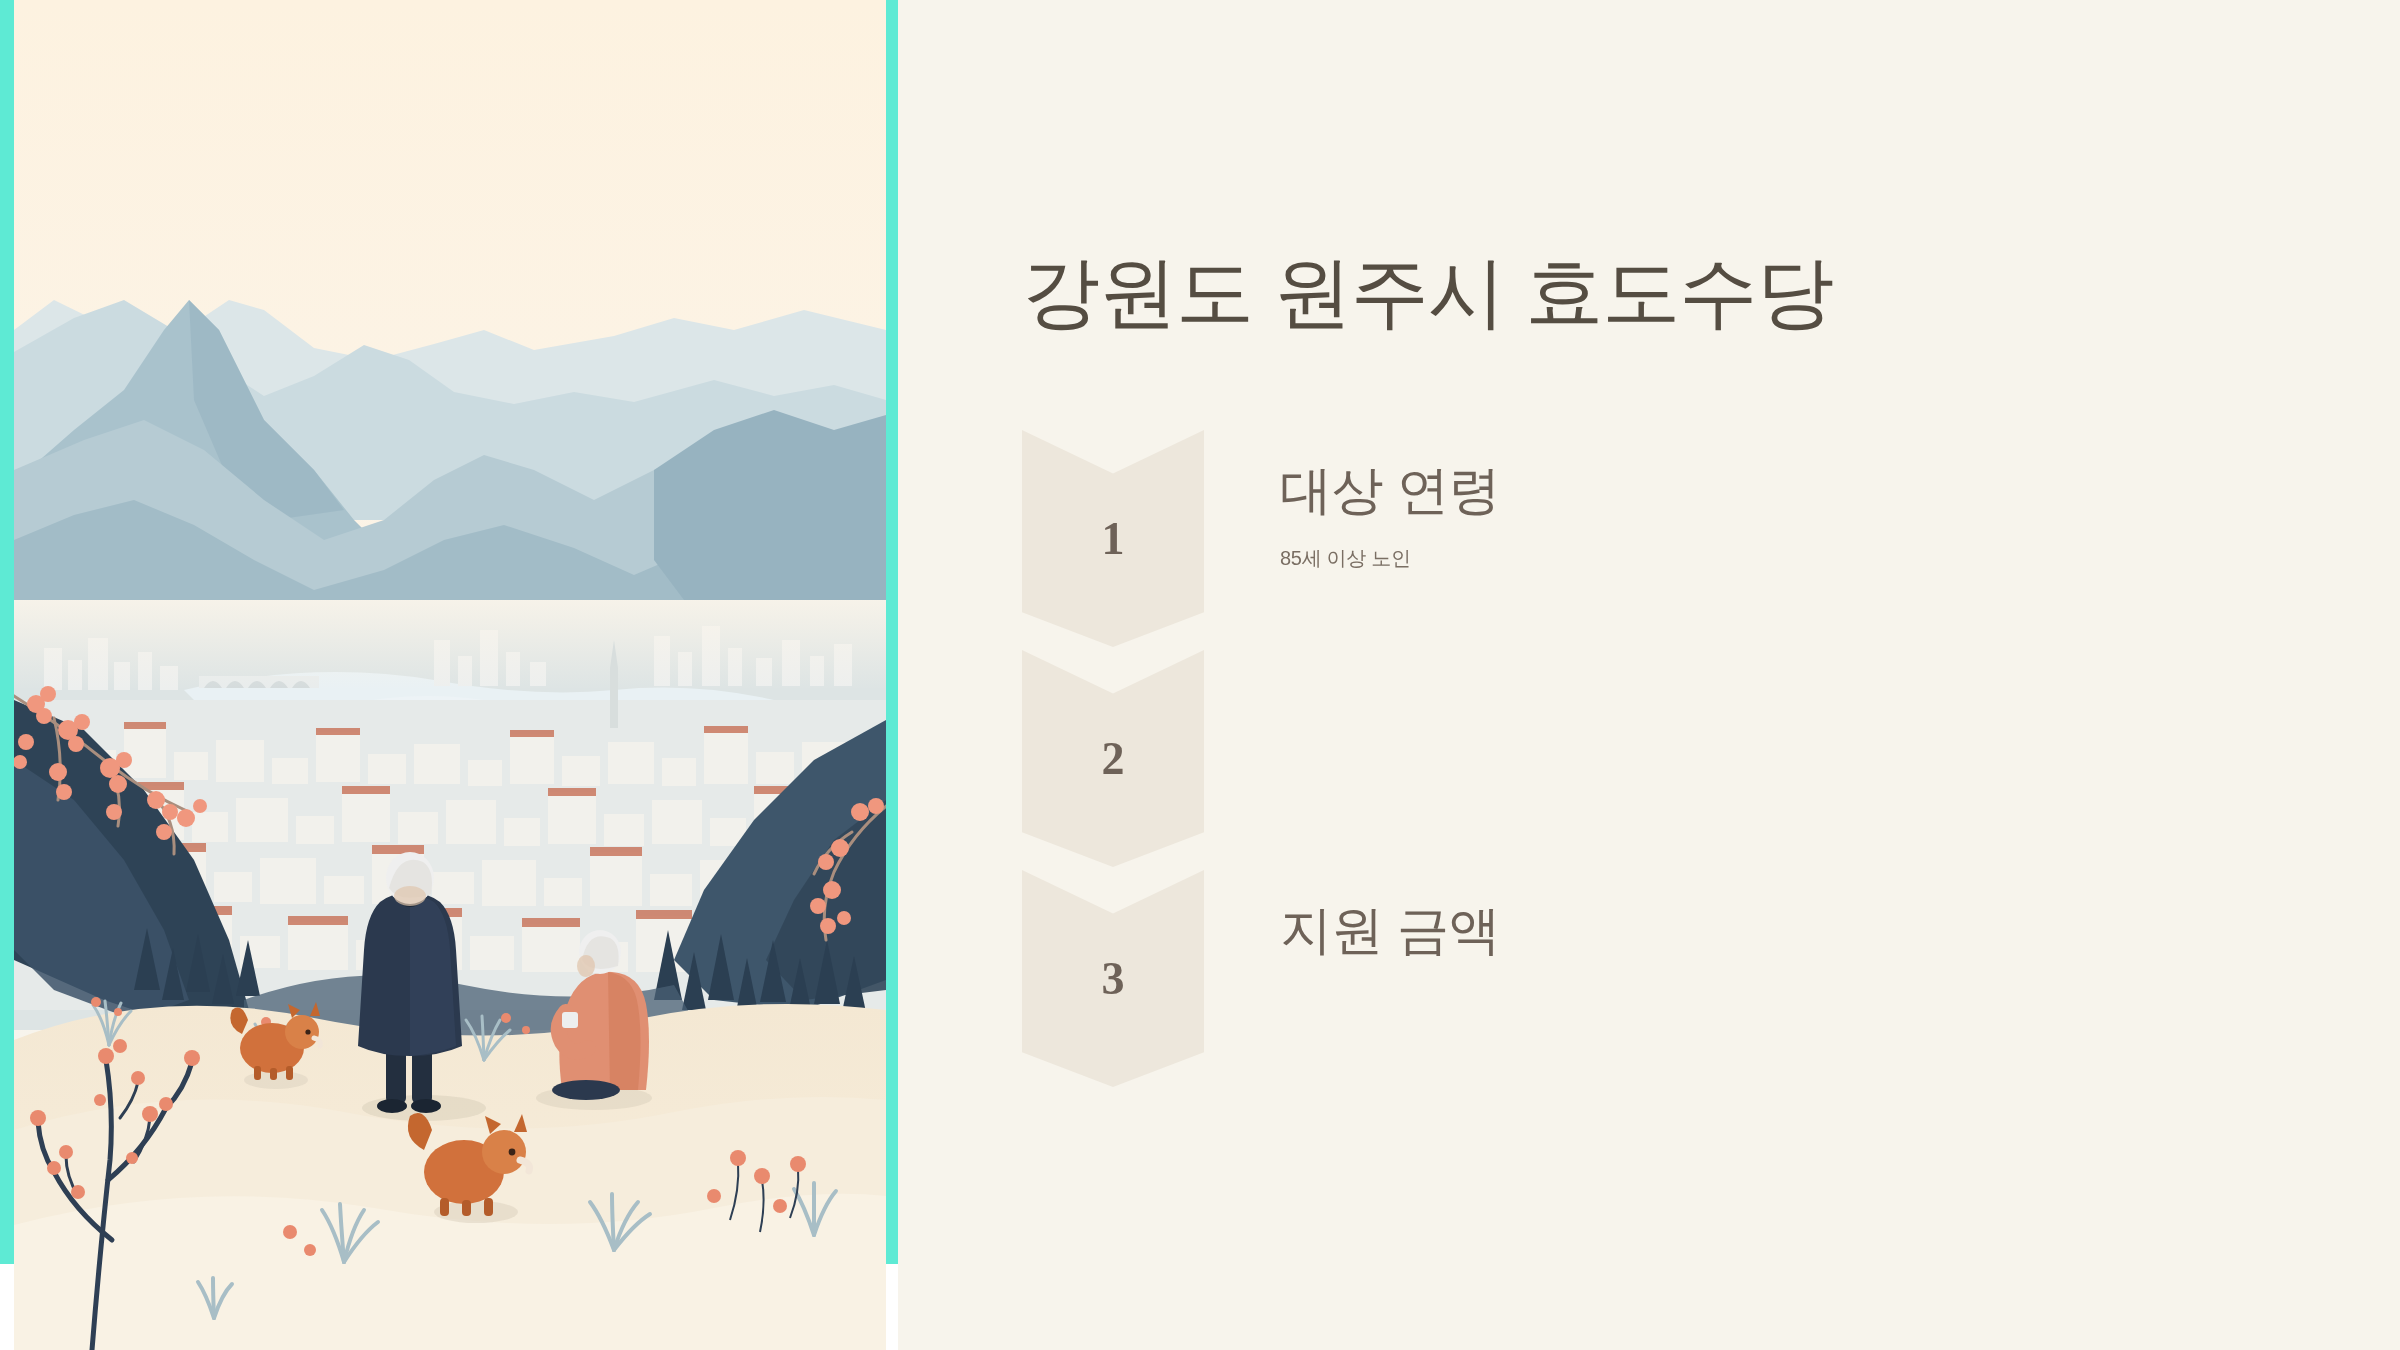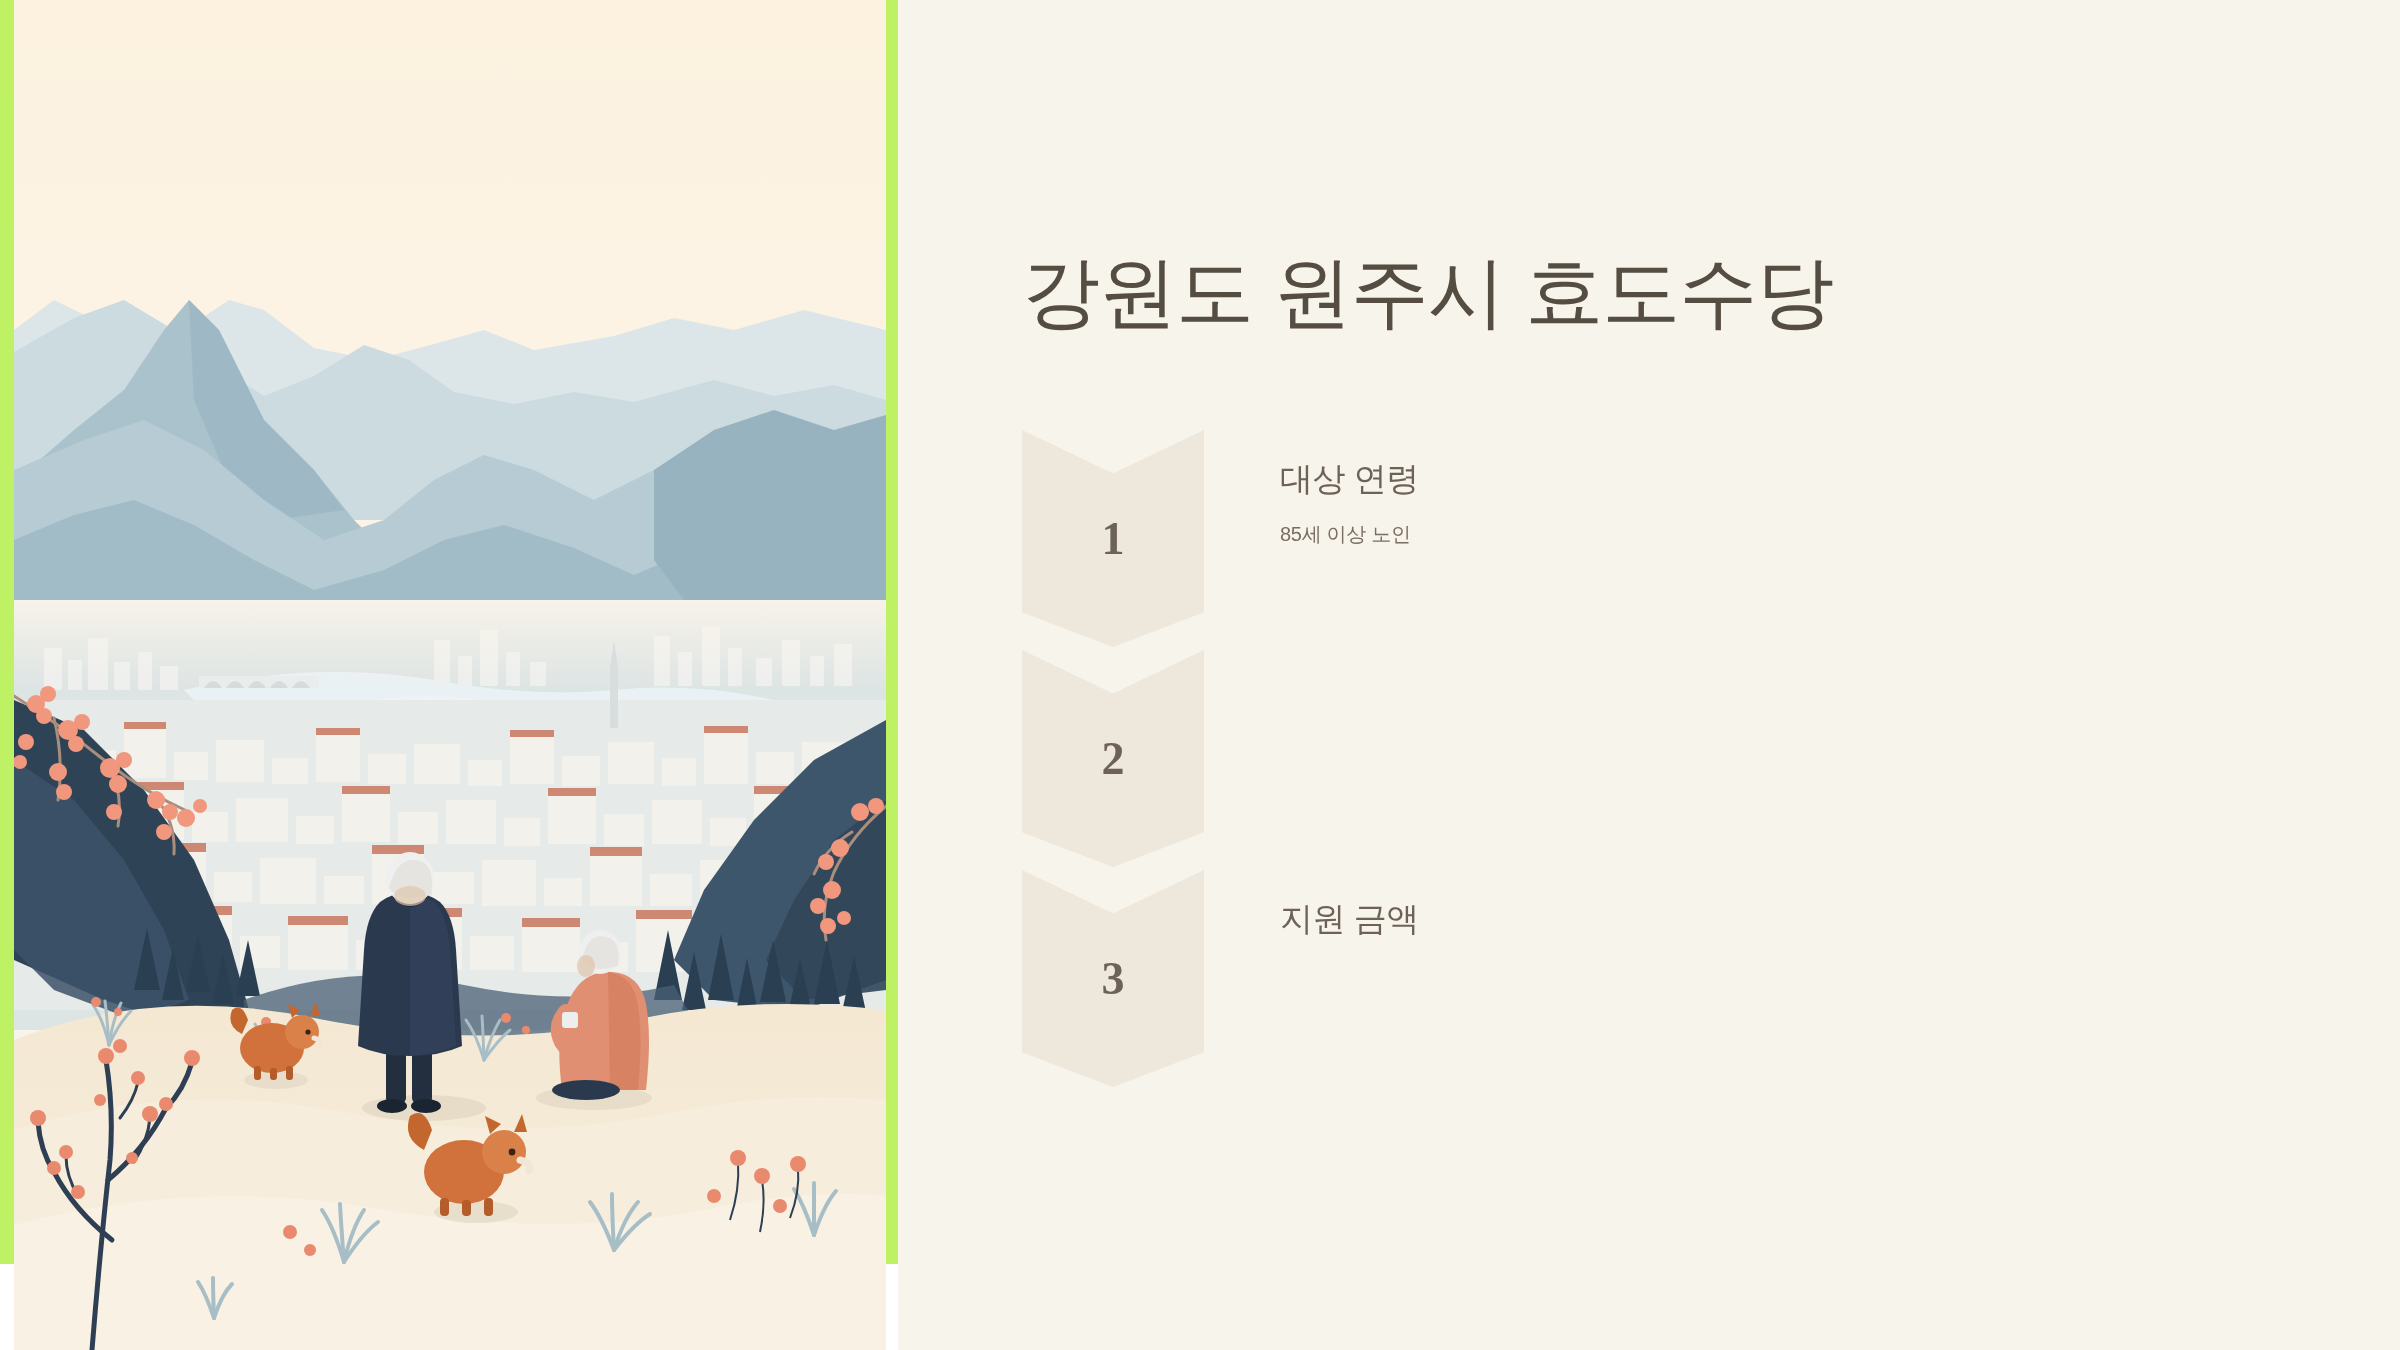--- a/index.html
+++ b/index.html
@@ -3,21 +3,21 @@
 <meta charset="utf-8">
 <title>강원도 원주시 효도수당</title>
 <style>
   * { margin:0; padding:0; box-sizing:border-box; }
   html,body { width:2400px; height:1350px; }
   body {
     background:#ffffff;
     font-family:"Liberation Sans","DejaVu Sans",sans-serif;
     overflow:hidden;
   }
-  .slide { position:relative; width:2400px; height:1264px; background:#bef264; display:flex; }
+  .slide { position:relative; width:2400px; height:1264px; background:#5eead4; display:flex; }
 
   
   .illus-wrap { position:absolute; left:14px; top:0; width:872px; height:1350px; overflow:hidden; background:#FDF6E8; }
   .illus { position:absolute; inset:0; }
 
   
   .content-panel {
     position:absolute; left:898px; top:0; width:1502px; height:1350px;
     background:#F7F4EC;
   }
@@ -35,21 +35,21 @@
     -webkit-clip-path: polygon(0% 0%, 50% 20%, 100% 0%, 100% 84%, 50% 100%, 0% 84%);
     clip-path: polygon(0% 0%, 50% 20%, 100% 0%, 100% 84%, 50% 100%, 0% 84%);
     display:flex; align-items:center; justify-content:center;
   }
   .badge-num {
     font-family:"Liberation Serif","DejaVu Serif",serif;
     font-size:46px; font-weight:700; color:#6E6258; line-height:1;
   }
   .step-text { position:absolute; left:258px; top:28px; width:1040px; }
   .step-title {
-    font-size:33px; font-weight:400; color:#6E6258; line-height:1.25;
+    font-size:52px; font-weight:400; color:#6E6258; line-height:1.25;
     letter-spacing:-0.5px; white-space:nowrap;
   }
   .step-desc {
     margin-top:22px; font-size:20px; font-weight:400; color:#7A6E63;
     line-height:1.35; letter-spacing:-0.3px; white-space:nowrap;
   }
 </style>
 </head>
 <body>
 

